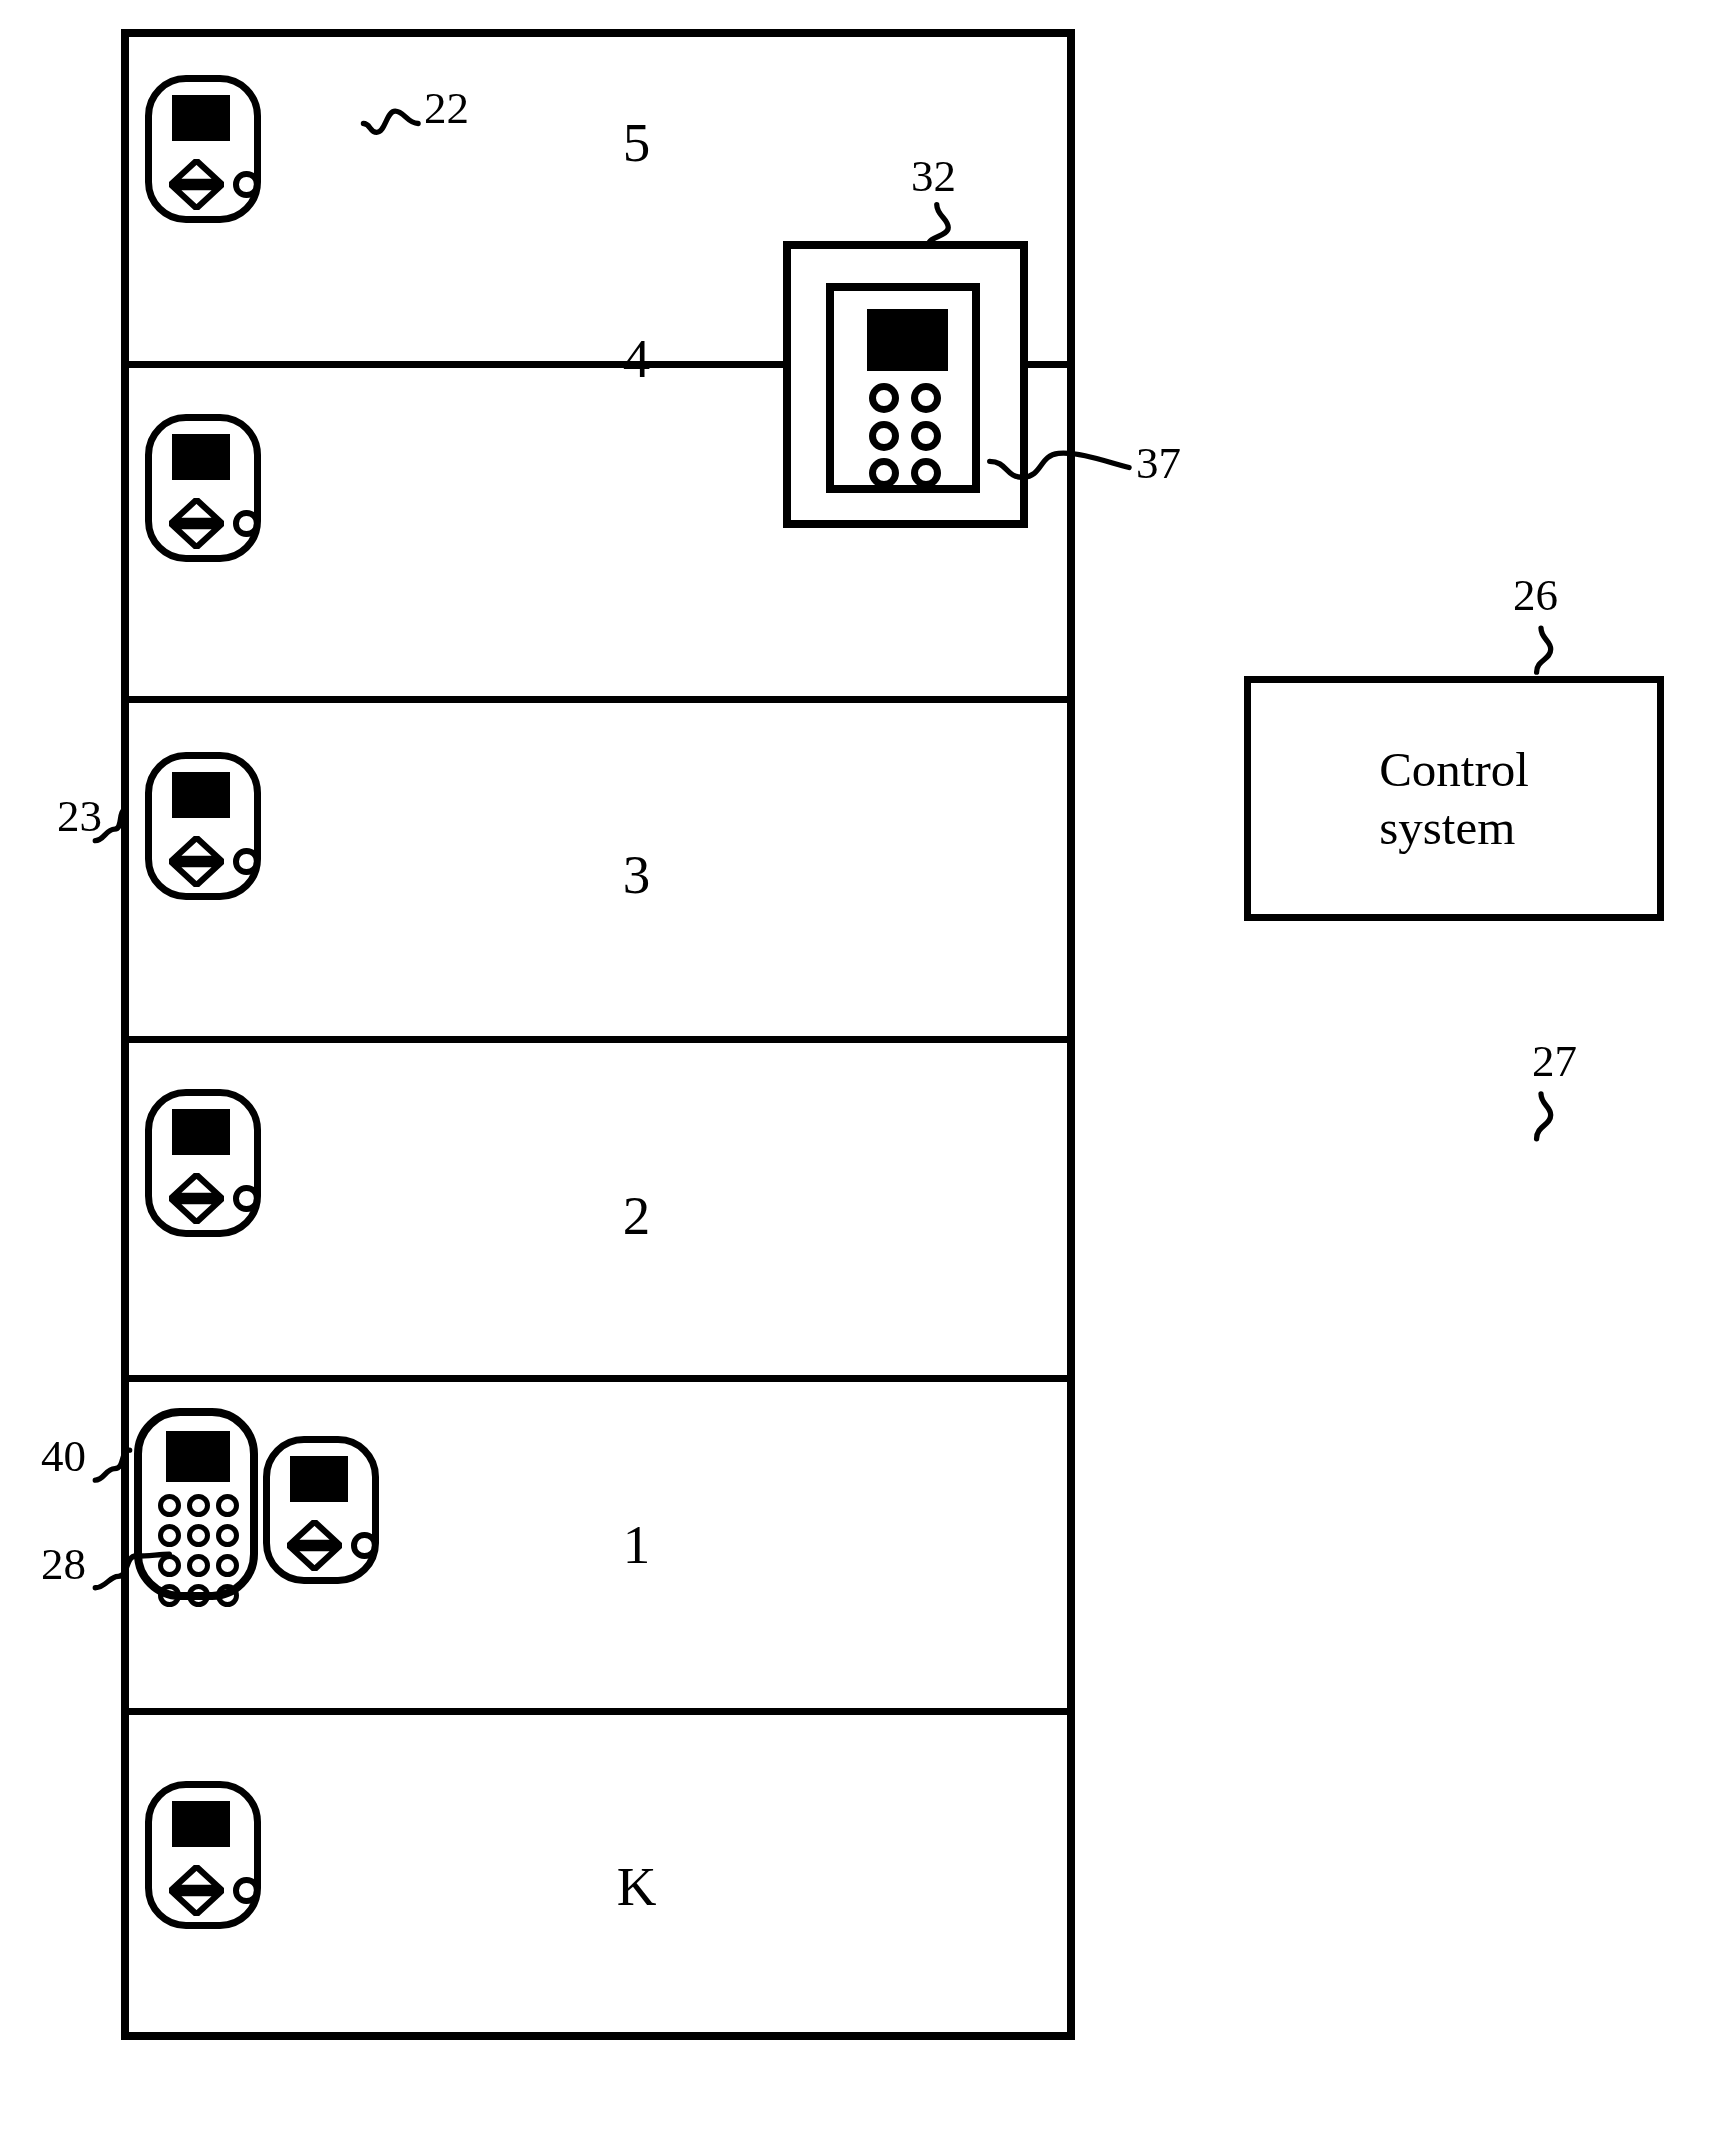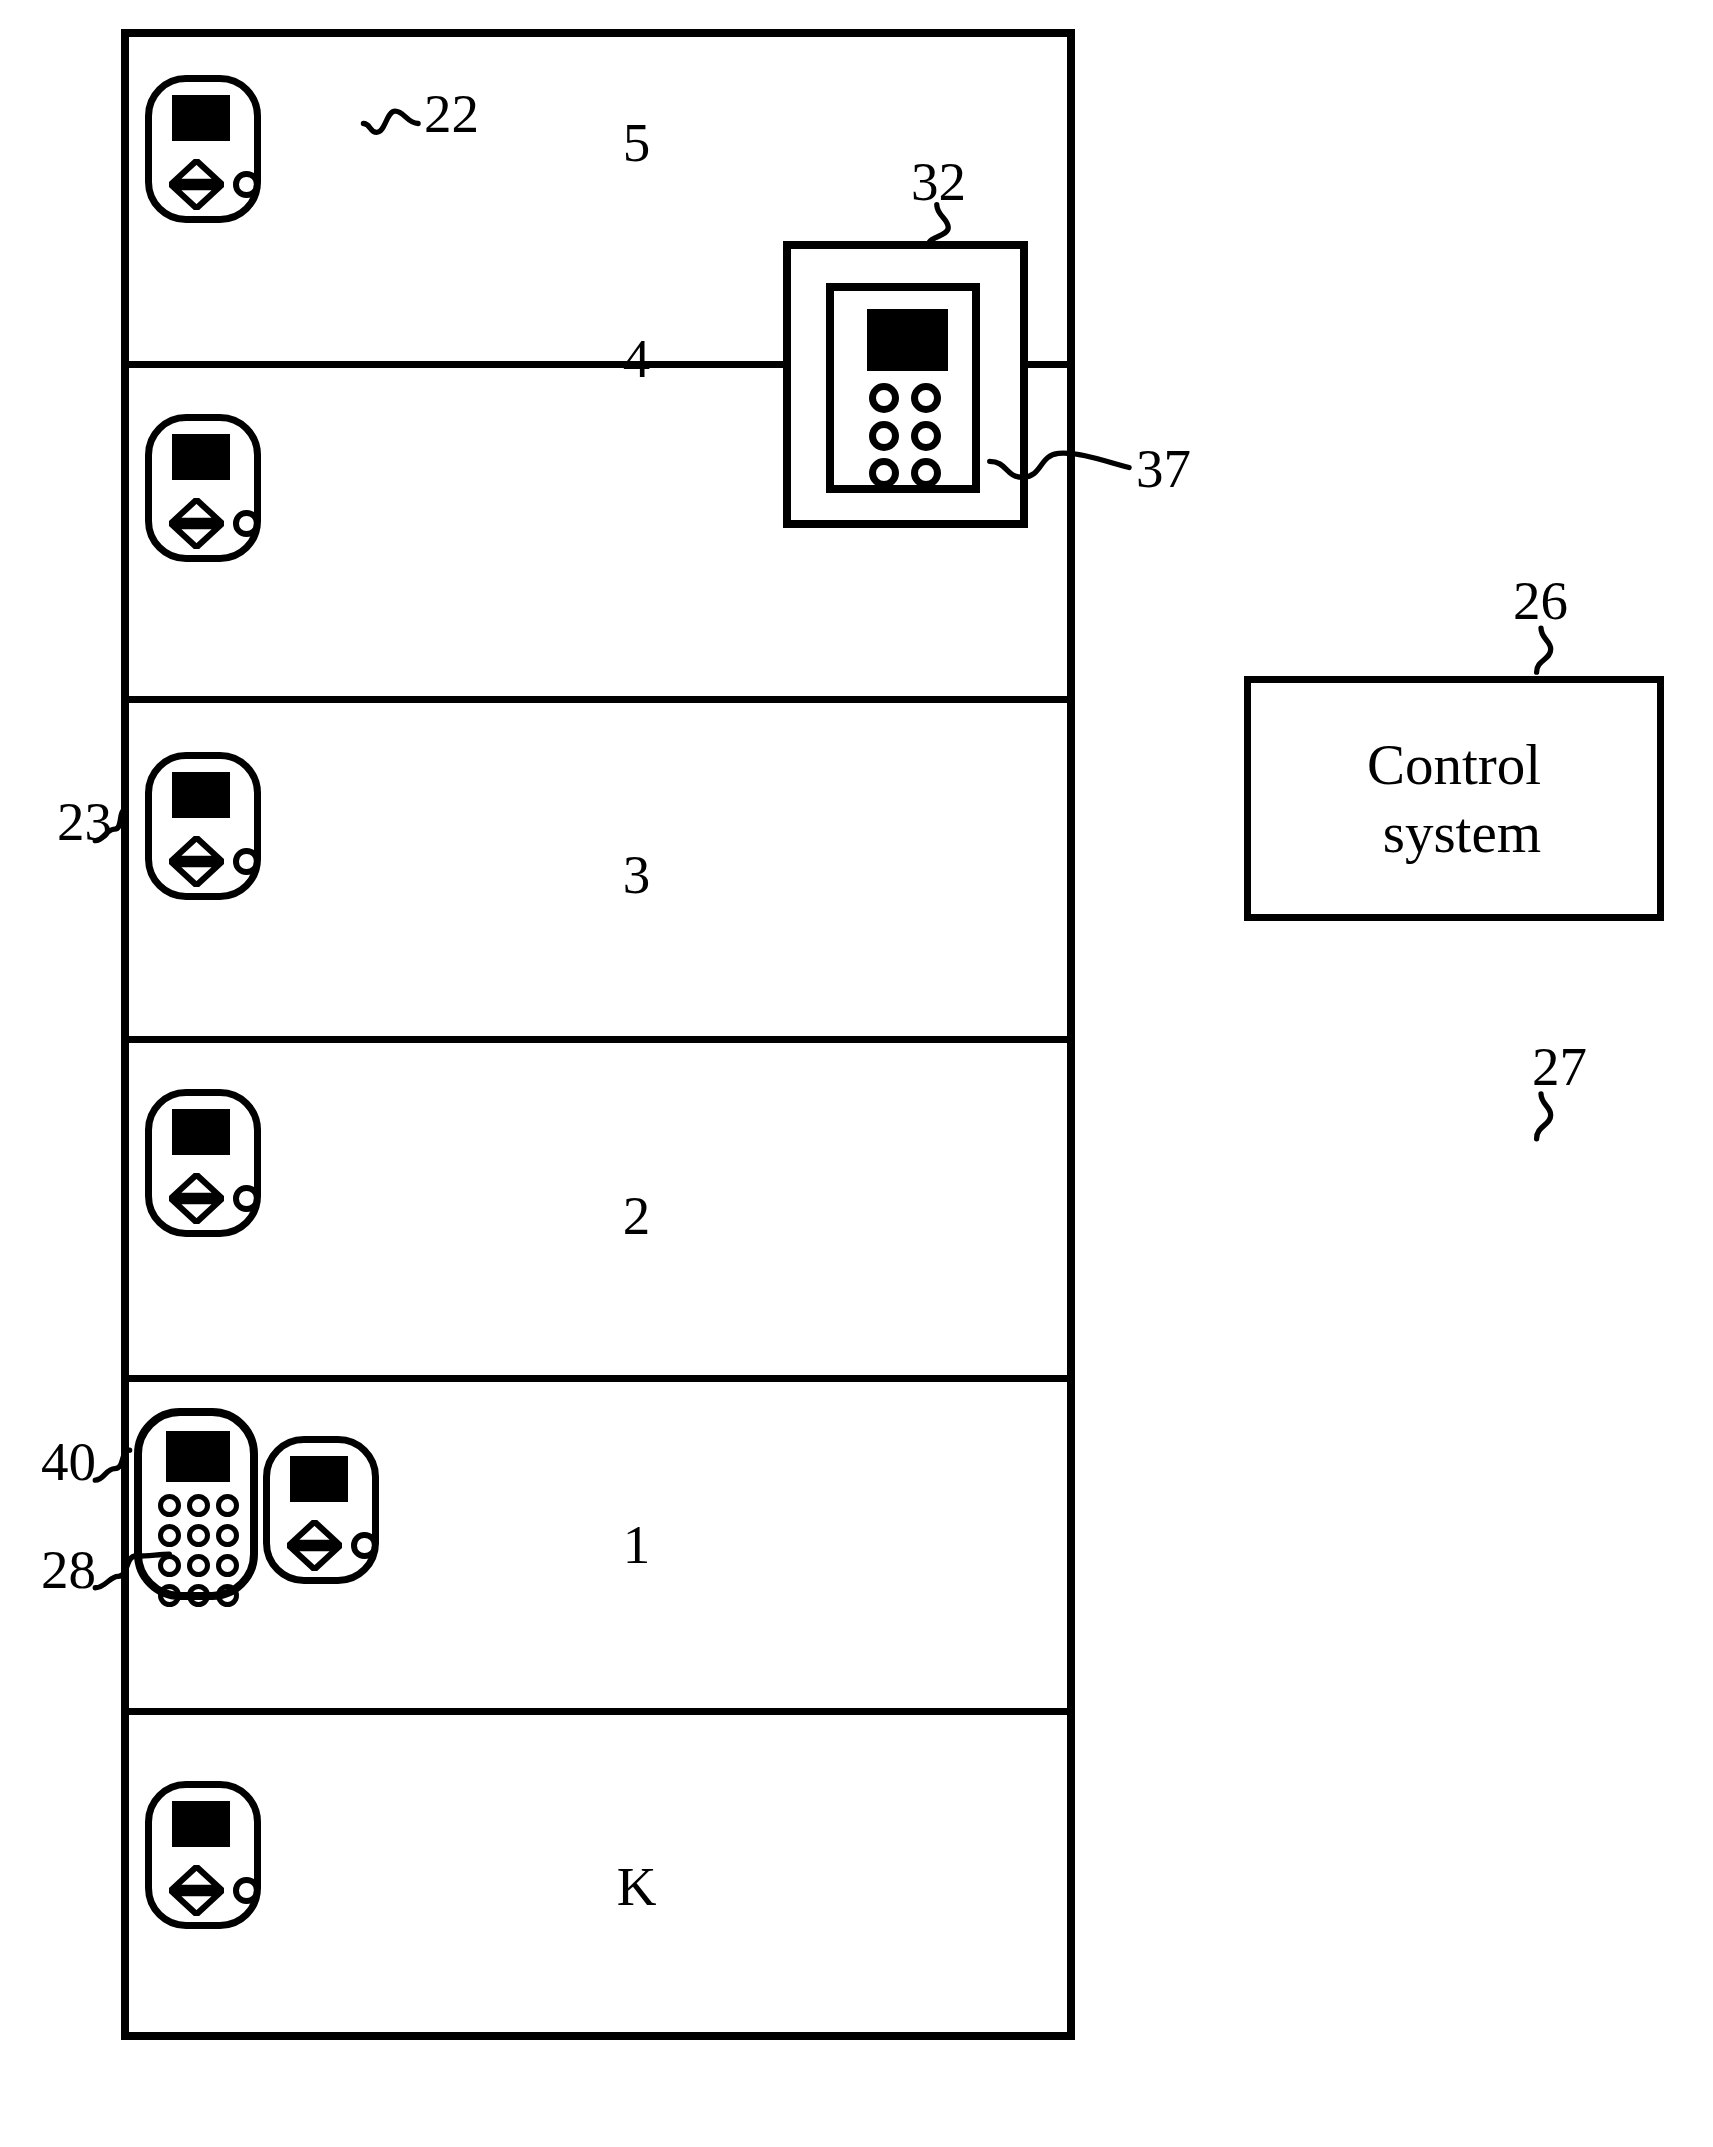--- a/index.html
+++ b/index.html
@@ -80,28 +80,28 @@
     border:7px solid #000;border-radius:50%;box-sizing:border-box;
   }
 
   
   .sys-box{
     position:absolute;width:420px;height:245px;
     border:7px solid #000;box-sizing:border-box;background:#fff;
     display:flex;align-items:center;justify-content:center;
   }
   .sys-box .sys-label{
-    font-size:57px;line-height:1.18;text-align:right;
+    font-size:49px;line-height:1.18;text-align:left;
     font-family:"Liberation Serif","DejaVu Serif",serif;
     white-space:pre-line;
   }
 
   
   .ref{
-    position:absolute;font-size:55px;line-height:1;
+    position:absolute;font-size:45px;line-height:1;
     font-family:"Liberation Serif","DejaVu Serif",serif;color:#000;
   }
 
   
   #leaders{position:absolute;left:0;top:0;width:1713px;height:2147px;
            pointer-events:none;}
 </style>
 </head>
 <body>
 

